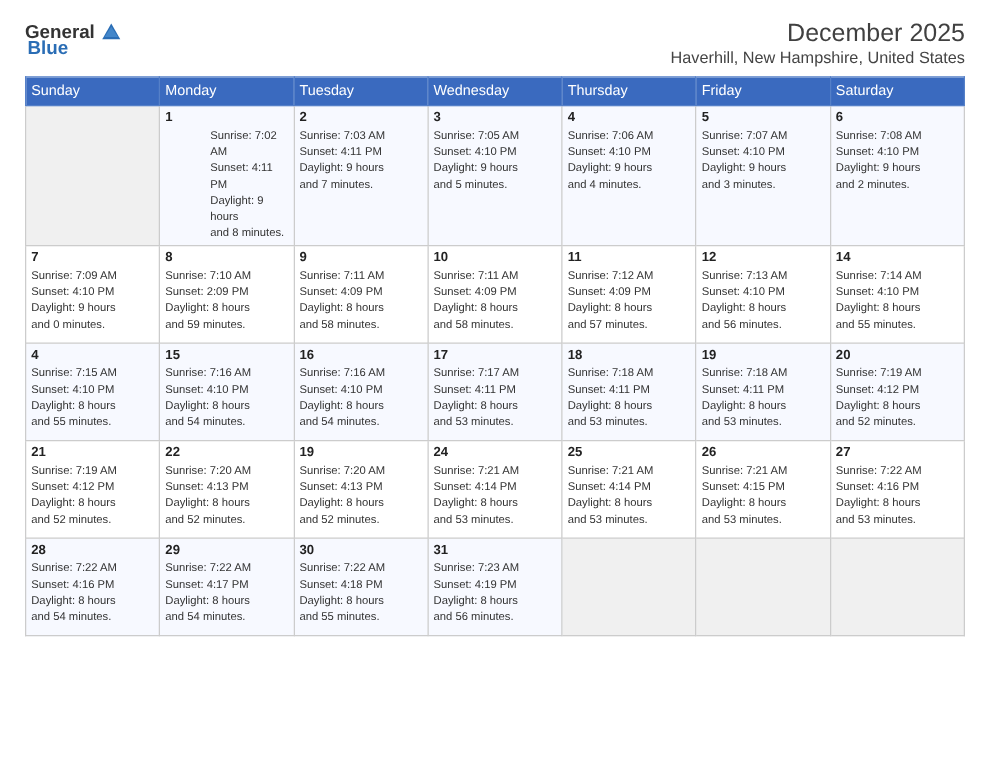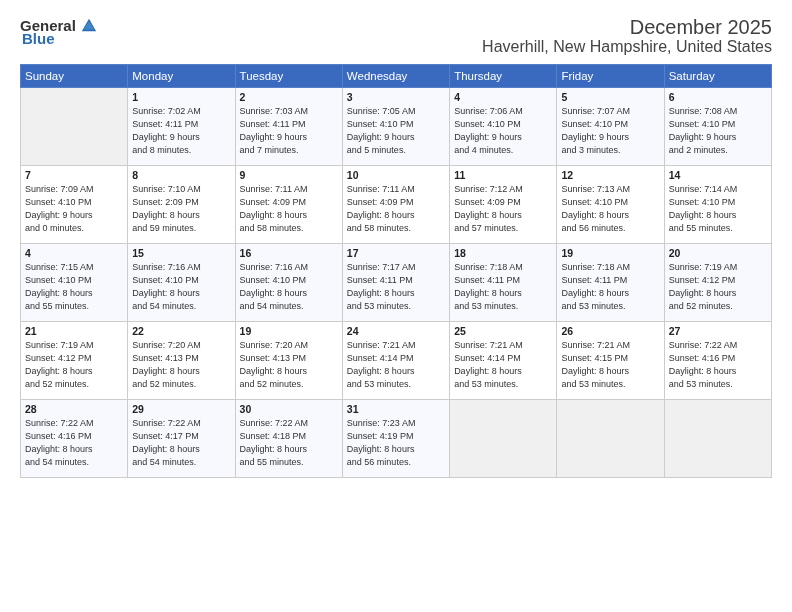--- a/index.html
+++ b/index.html
@@ -40,21 +40,21 @@
     .title-block {
       text-align: right;
     }
     .month-title {
       font-size: 20px;
       font-weight: normal;
       color: #404040;
       line-height: 1.1;
     }
     .subtitle {
-      font-size: 16px;
+      font-size: 13px;
       color: #444;
     }
     table {
       width: 100%;
       border-collapse: collapse;
       table-layout: fixed;
     }
     thead tr th {
       background: #3a6abf;
       color: #fff;
@@ -128,21 +128,21 @@
           <th>Friday</th>
           <th>Saturday</th>
         </tr>
     </thead>
     <tbody id="calendar-body">
 
     <tr>
           <td class="empty-cell"></td>
           <td>
             <span class="day-number">1</span>
-            <div class="day-info" style="white-space: pre-line;">Sunrise: 7:02 AM
+            <div class="day-info" style="white-space: pre-line; margin-left: 36px;">Sunrise: 7:02 AM
 Sunset: 4:11 PM
 Daylight: 9 hours
 and 8 minutes.</div>
           </td>
           <td>
             <span class="day-number">2</span>
             <div class="day-info" style="white-space: pre-line;">Sunrise: 7:03 AM
 Sunset: 4:11 PM
 Daylight: 9 hours
 and 7 minutes.</div>

